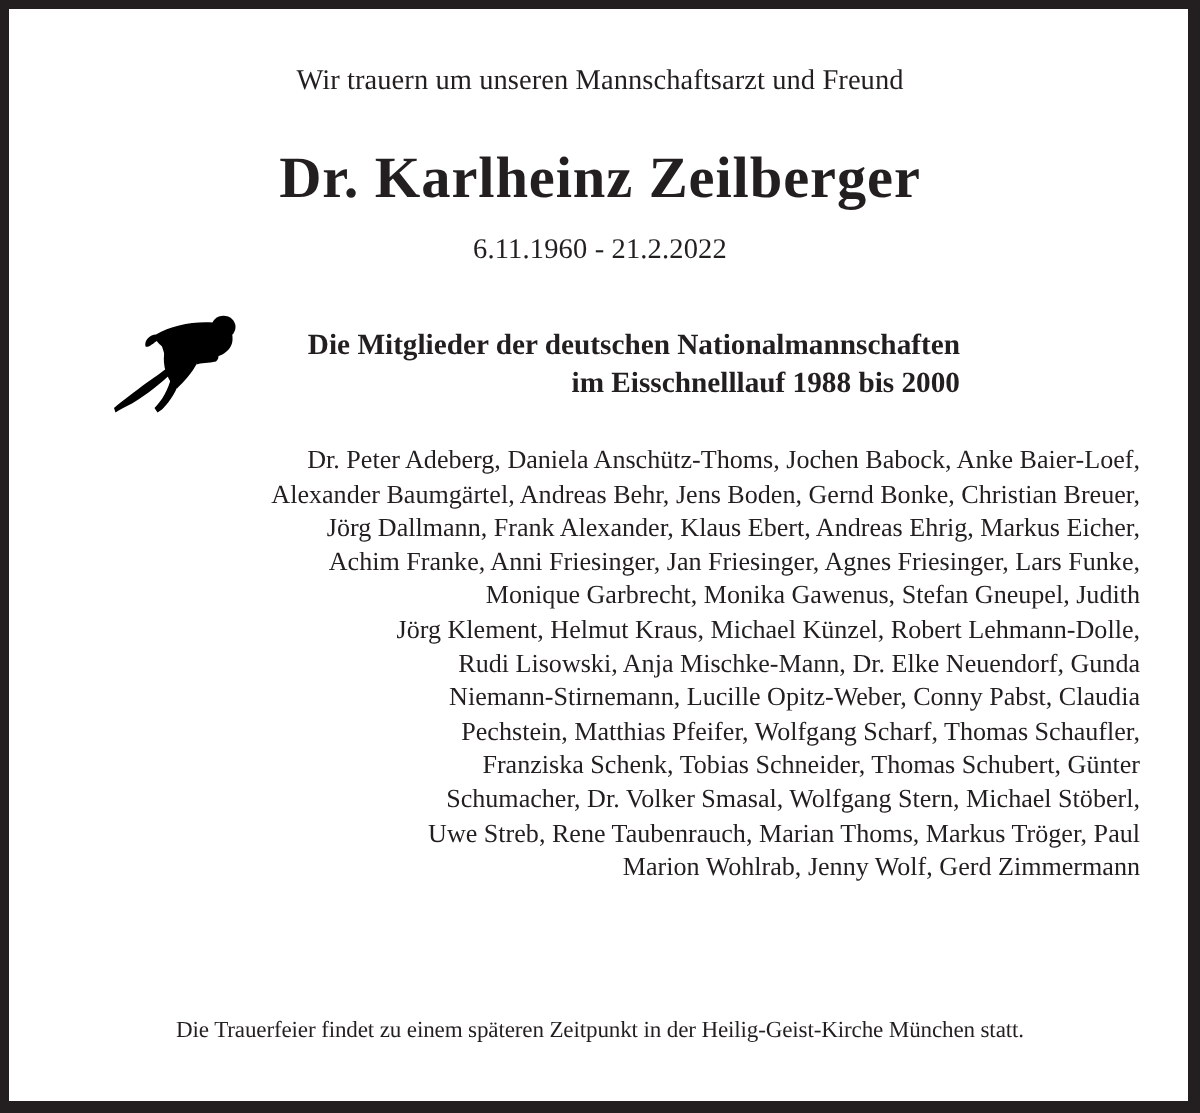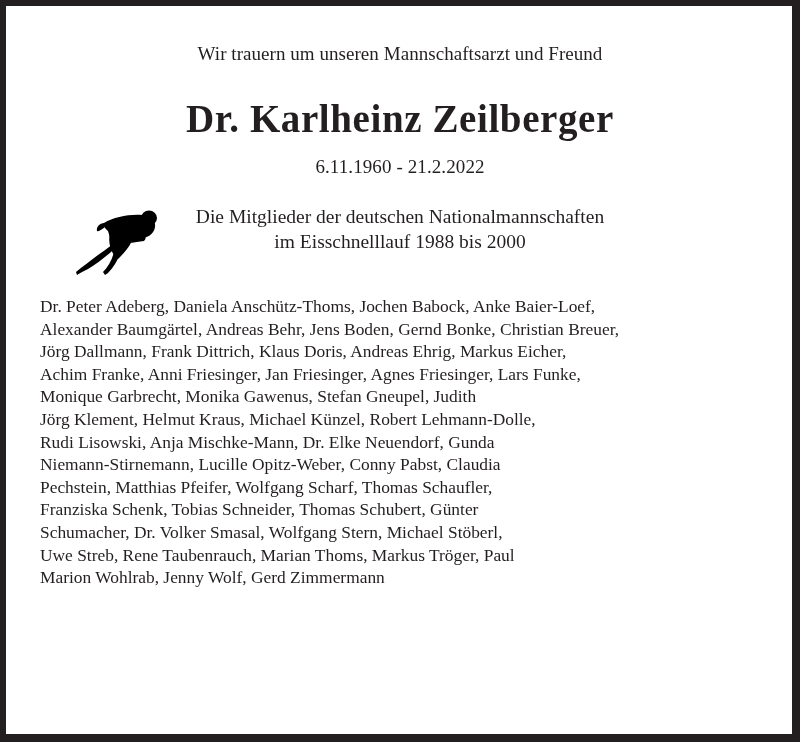--- a/index.html
+++ b/index.html
@@ -50,39 +50,40 @@
     }
     .dates {
       top: 156px;
       font-size: 19px;
       letter-spacing: 0.1px;
     }
     .members {
       position: absolute;
       left: 160px;
       width: 480px;
-      top: 204px;
-      text-align: center;
+      top: 218px;
+      text-align: right;
       font-size: 19.5px;
       line-height: 25px;
+      font-weight: bold;
     }
     .members div { white-space: nowrap; }
     .skater {
       position: absolute;
       left: 74px;
       top: 205px;
       width: 90px;
       height: 72px;
     }
     .names-list {
       position: absolute;
       left: 40px;
       width: 720px;
       top: 295px;
-      text-align: left;
+      text-align: right;
       font-size: 17.4px;
       line-height: 22.6px;
     }
     .names-list div { white-space: nowrap; }
     .footer {
       top: 678px;
       font-size: 15.4px;
       letter-spacing: -0.1px;
     }
   </style>
@@ -119,27 +120,28 @@
   </svg>
 
   <div class="members">
     <div>Die Mitglieder der deutschen Nationalmannschaften</div>
     <div>im Eisschnelllauf 1988 bis 2000</div>
   </div>
 
   <div class="names-list">
     <div>Dr. Peter Adeberg, Daniela Anschütz-Thoms, Jochen Babock, Anke Baier-Loef,</div>
     <div>Alexander Baumgärtel, Andreas Behr, Jens Boden, Gernd Bonke, Christian Breuer,</div>
-    <div>Jörg Dallmann, Frank Dittrich, Klaus Doris, Andreas Ehrig, Markus Eicher,</div>
+    <div>Jörg Dallmann, Frank Alexander, Klaus Ebert, Andreas Ehrig, Markus Eicher,</div>
     <div>Achim Franke, Anni Friesinger, Jan Friesinger, Agnes Friesinger, Lars Funke,</div>
     <div>Monique Garbrecht, Monika Gawenus, Stefan Gneupel, Judith</div>
     <div>Jörg Klement, Helmut Kraus, Michael Künzel, Robert Lehmann-Dolle,</div>
     <div>Rudi Lisowski, Anja Mischke-Mann, Dr. Elke Neuendorf, Gunda</div>
     <div>Niemann-Stirnemann, Lucille Opitz-Weber, Conny Pabst, Claudia</div>
     <div>Pechstein, Matthias Pfeifer, Wolfgang Scharf, Thomas Schaufler,</div>
     <div>Franziska Schenk, Tobias Schneider, Thomas Schubert, Günter</div>
     <div>Schumacher, Dr. Volker Smasal, Wolfgang Stern, Michael Stöberl,</div>
     <div>Uwe Streb, Rene Taubenrauch, Marian Thoms, Markus Tröger, Paul</div>
     <div>Marion Wohlrab, Jenny Wolf, Gerd Zimmermann</div>
   </div>
 
+  <div class="line footer">Die Trauerfeier findet zu einem späteren Zeitpunkt in der Heilig-Geist-Kirche München statt.</div>
 
 </div>
 
 </body></html>

